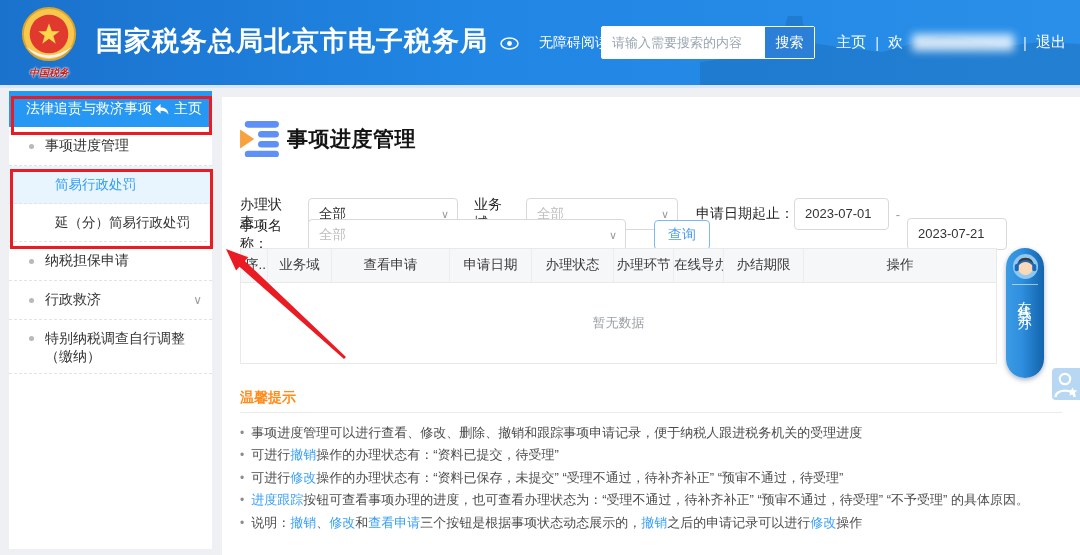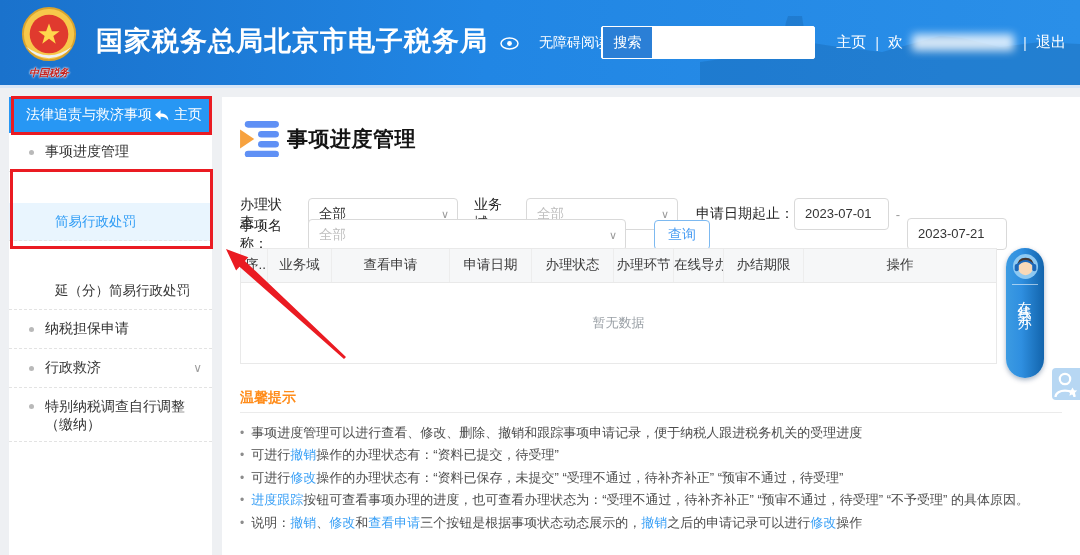--- a/index.html
+++ b/index.html
@@ -27,29 +27,29 @@
   .search-btn { width:50px; border:none; background:#2b7fd6; color:#fff; font-size:14px;
                 cursor:pointer; font-family:Liberation Mono, monospace; border-left:1px solid #fff; }
   .hdr-nav { position:absolute; right:14px; top:33px; display:flex; align-items:center; gap:9px;
              color:#fff; font-size:15px; }
   .hdr-nav a { color:#fff; text-decoration:none; cursor:pointer; }
   .hdr-sep { opacity:.85; }
   .blur-box { display:inline-block; width:102px; height:17px; background:rgba(255,255,255,.8);
               filter:blur(4px); border-radius:2px; }
 
   
-  .sidebar { position:absolute; left:9px; top:97px; width:203px; height:458px; background:#fff; }
+  .sidebar { position:absolute; left:9px; top:91px; width:203px; height:458px; background:#fff; }
   .side-hd { height:36px; background:#2797f4; color:#fff; font-size:14px;
              display:flex; align-items:center; padding:0 10px 0 17px; }
   .side-hd-title { flex:1; }
   .side-home { display:flex; align-items:center; gap:5px; cursor:pointer; }
   .menu-item { position:relative; display:flex; align-items:center; padding-left:36px; padding-right:10px;
                font-size:14px; color:#333; border-bottom:1px dashed #e3e3e3; cursor:pointer; background:#fff; }
   .mi-top { height:39px; }
-  .mi-sub { height:38px; padding-left:46px; font-size:13.5px;margin-top:31px; }
+  .mi-sub { height:38px; padding-left:46px; font-size:13.5px; }
   .mi-tall { height:54px; align-items:flex-start; padding-top:9px; line-height:18px; }
   .mi-active { color:#2e9cf5; }
   .mi-selected { background:#e9f5fe; color:#2e9cf5; }
   .dot { position:absolute; left:20px; top:50%; margin-top:-2.5px; width:5px; height:5px;
          border-radius:50%; background:#b9b9b9; }
   .mi-tall .dot { top:16px; margin-top:0; }
   .chev { margin-left:auto; font-size:12px; color:#9e9e9e; }
   .mi-active .chev { color:#2e9cf5; }
   .mi-label { white-space:normal; }
 
@@ -131,20 +131,21 @@
 
     <div class="access">
       <svg width="19" height="13" viewBox="0 0 19 13">
         <ellipse cx="9.5" cy="6.5" rx="8.5" ry="5.5" fill="none" stroke="#fff" stroke-width="1.5"></ellipse>
         <circle cx="9.5" cy="6.5" r="2.4" fill="#fff"></circle>
       </svg>
       <span>无障碍阅读</span>
     </div>
 
     <div class="search-group">
+      <input type="text" placeholder="请输入需要搜索的内容" style="">
       <button class="search-btn">搜索</button>
     </div>
 
     <nav class="hdr-nav">
       <a>主页</a>
       <span class="hdr-sep">|</span>
       <span>欢</span>
       <span class="blur-box"></span>
       <span class="hdr-sep">|</span>
       <a>退出</a>

